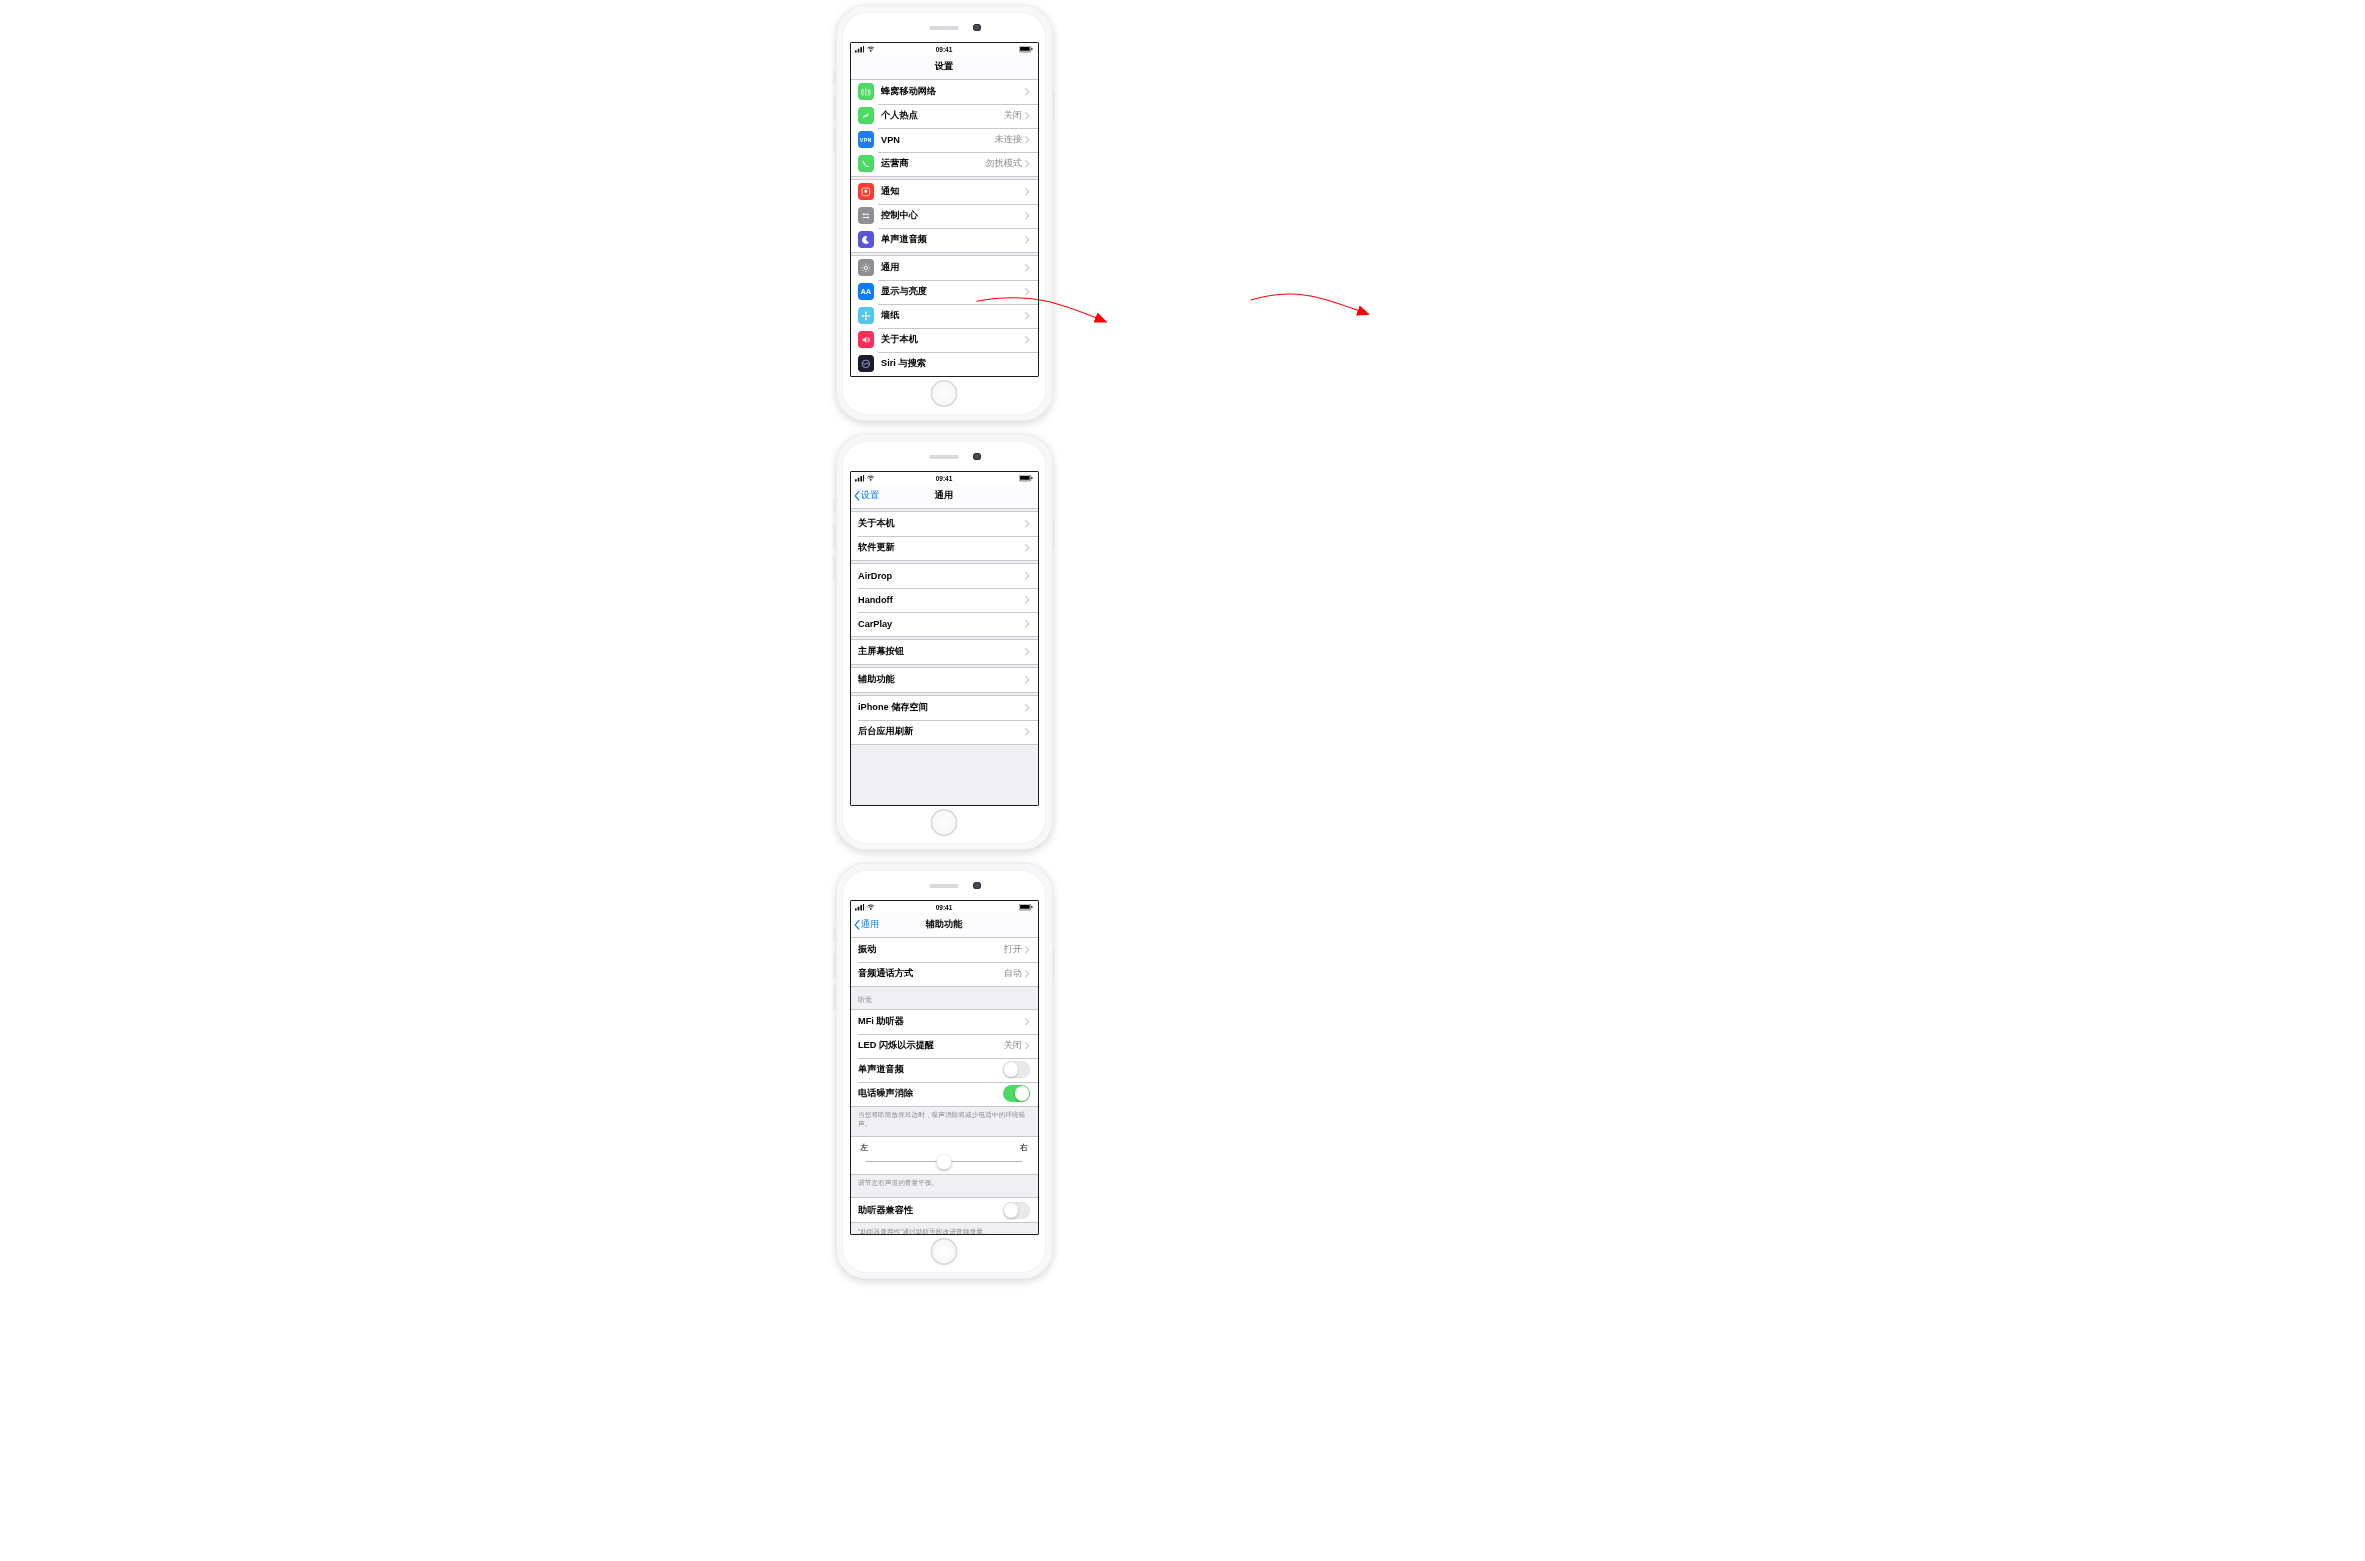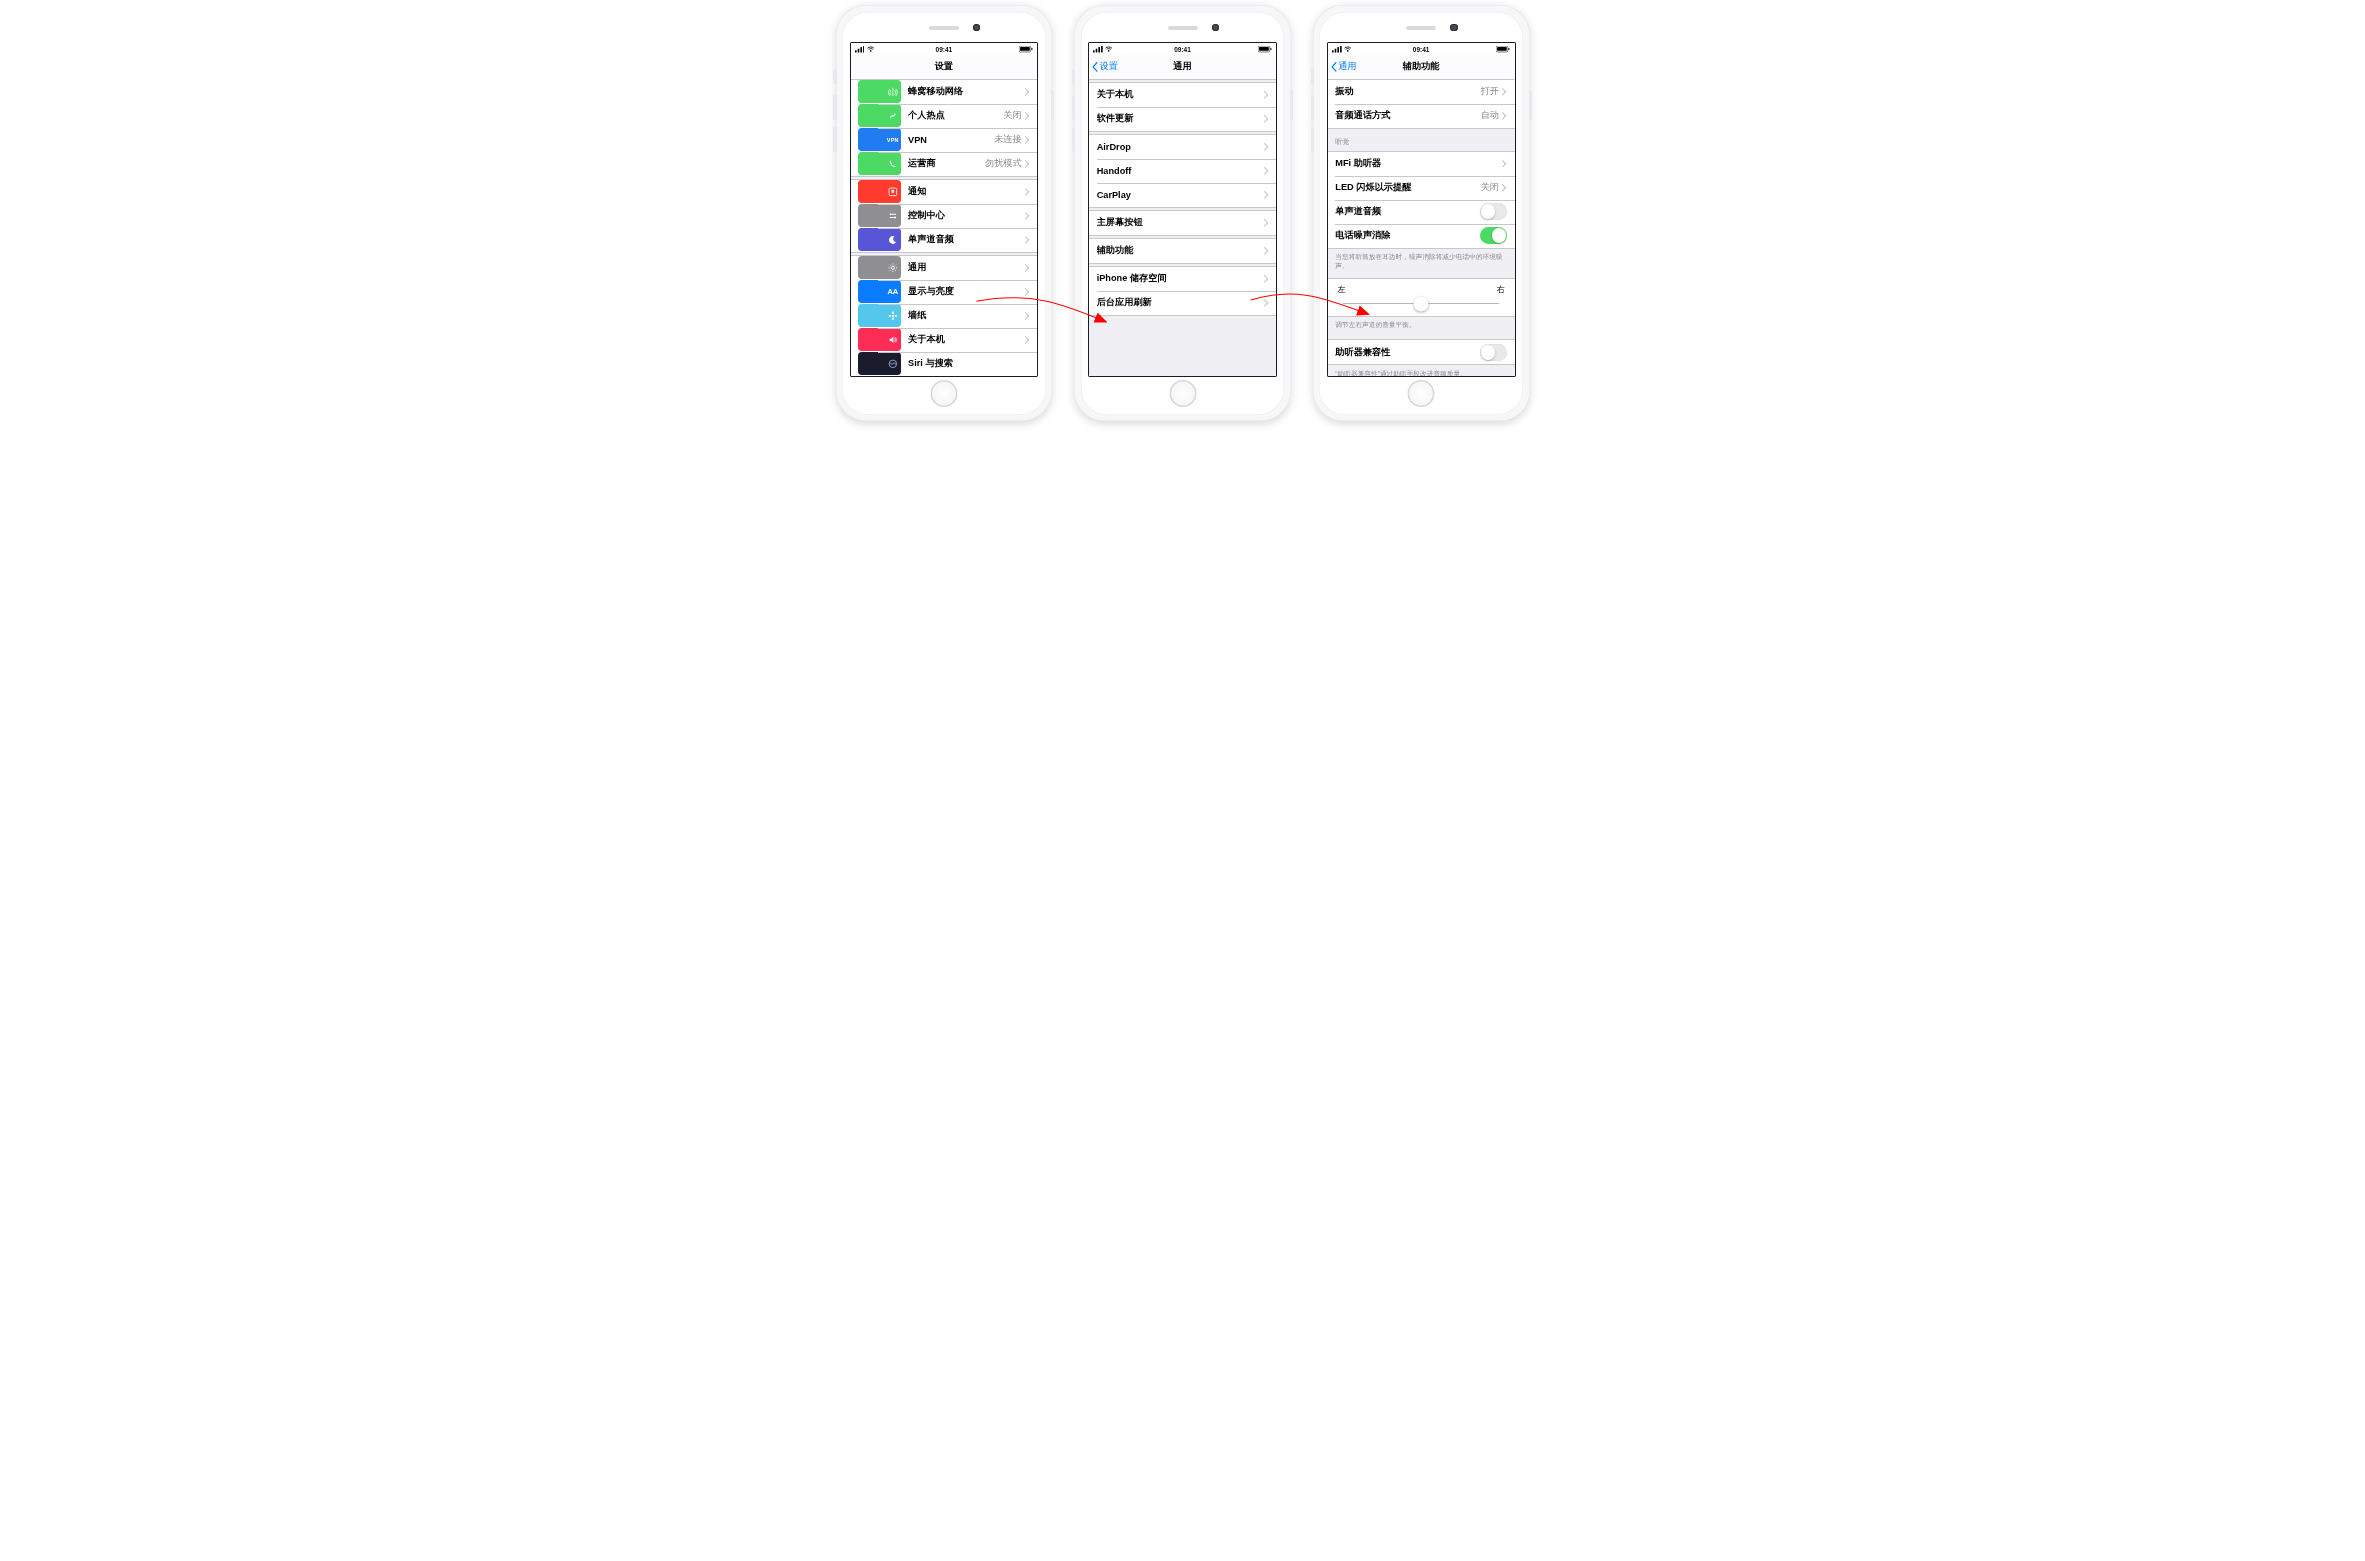--- a/index.html
+++ b/index.html
@@ -14,22 +14,23 @@
   html,body{margin:0;padding:0;background:#ffffff;}
   body{
     font-family: -apple-system, "Helvetica Neue", Arial, "PingFang SC", "Hiragino Sans GB", "Microsoft YaHei", sans-serif;
     width:726px;
     margin:0 auto;
     position:relative;
   }
   .stage{
     display:flex;
     justify-content:flex-start;
-    gap:22px;
+    gap:13px;
     padding:5.4px 16px 21.5px;
+    flex-direction:column;
   }
   .phone{
     width:217px;
     position:relative;
   }
   .frame{
     background:var(--ios-frame);
     border-radius:30px;
     padding:6.5px;
     box-shadow:0 2.2px 8.6px rgba(0,0,0,.15), inset 0 0 0 0.5px #e5e5ea;
@@ -97,22 +98,22 @@
   .row{
     display:flex;align-items:center;min-height:24px;
     padding:0 7.5px;position:relative;cursor:pointer;
     font-size:9.2px;color:#000;
   }
   .row + .row::before{
     content:"";position:absolute;left:27px;right:0;top:0;height:0.5px;background:var(--ios-sep);
   }
   .row.noicon + .row.noicon::before{left:7.5px;}
   .row .icon{
-    width:15.6px;height:23px;border-radius:3.8px;margin-right:7.5px;flex:0 0 15.6px;
-    display:flex;align-items:center;justify-content:center;color:#fff;font-size:8.6px;padding-left:27px;
+    width:15.6px;height:17px;border-radius:3.8px;margin-right:7.5px;flex:0 0 15.6px;
+    display:flex;align-items:center;justify-content:center;color:#fff;font-size:8.6px;
   }
   .row .label{flex:1 1 auto;white-space:nowrap;overflow:hidden;text-overflow:ellipsis;font-weight:bold;}
   .row .value{color:var(--ios-gray-text);font-size:9.2px;margin-right:3.2px;}
   .chev{color:#c7c7cc;}
   .chev svg{display:block;}
 
   .toggle{
     width:27.5px;height:16.7px;border-radius:8.6px;background:#e9e9ea;position:relative;flex:0 0 27.5px;
     box-shadow:inset 0 0 0 0.5px #dcdce0;
   }

